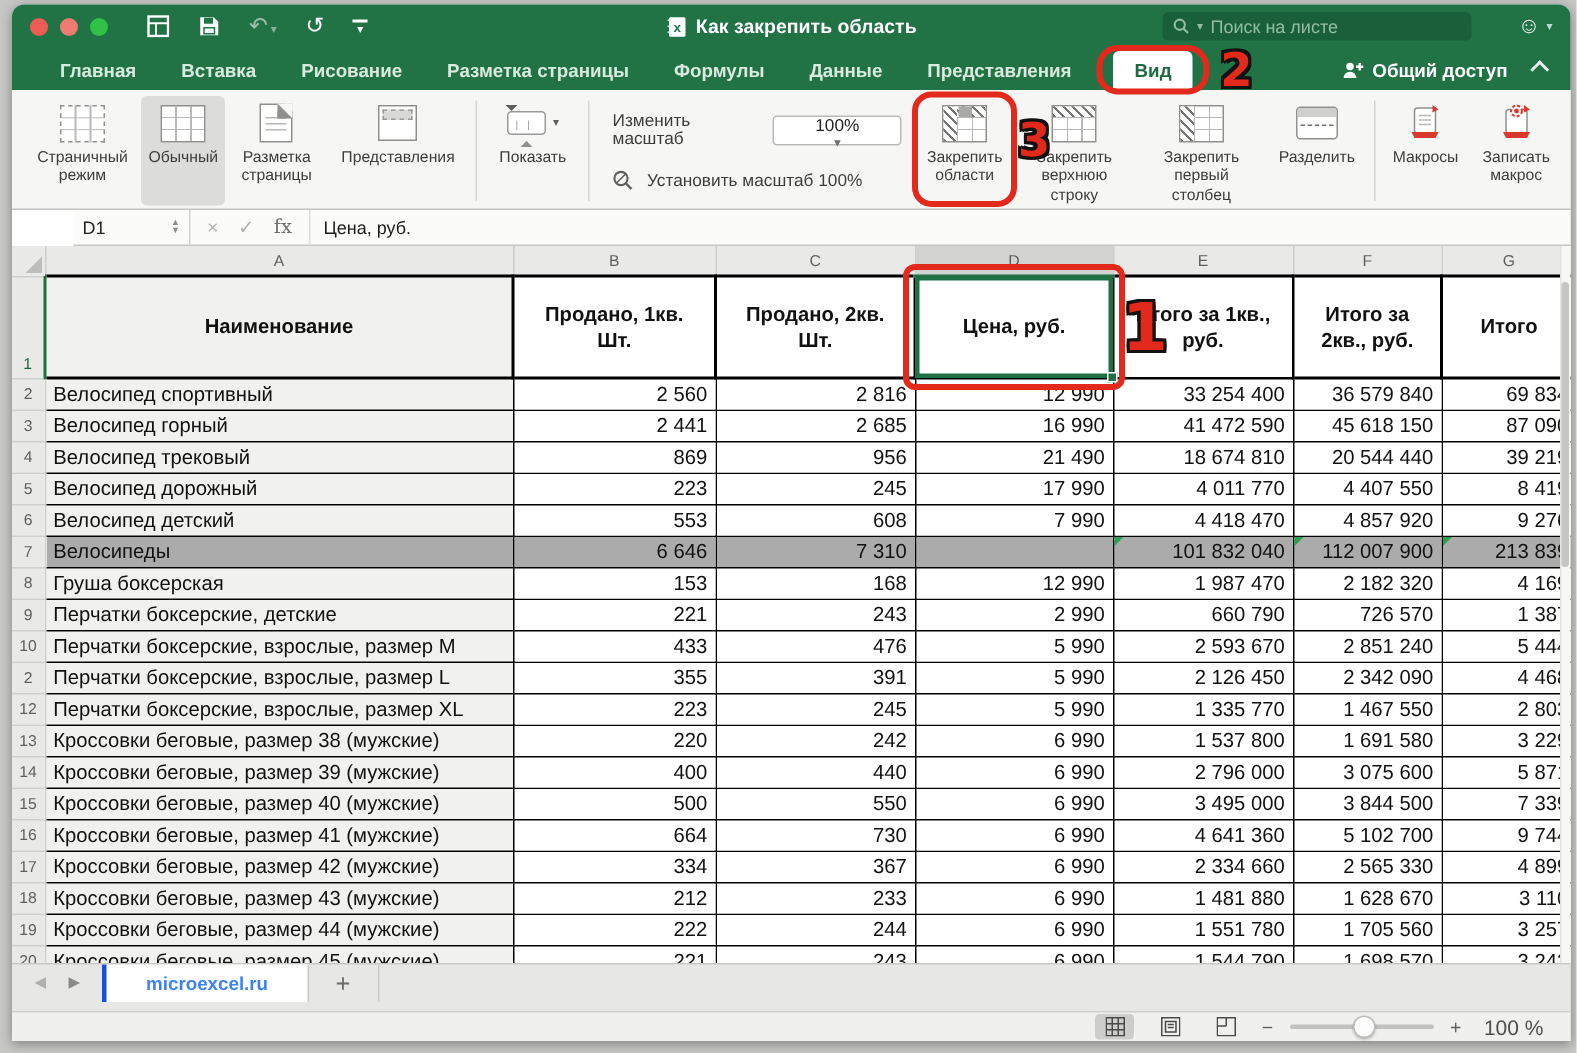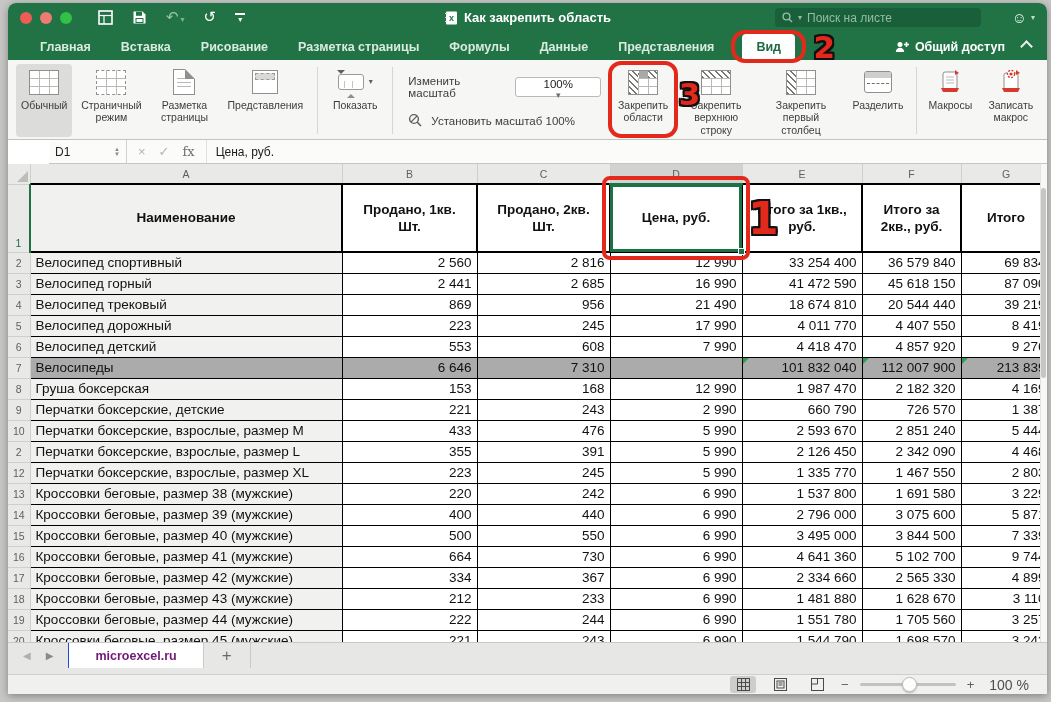--- a/index.html
+++ b/index.html
@@ -130,22 +130,22 @@
   td.cv { position:relative; }
   td.cv .tri-g { position:absolute; left:0; top:0; width:0; height:0;
     border-top:6px solid #2f9e4e; border-right:6px solid transparent; }
   .vscroll { position:absolute; top:0; right:0; bottom:0; width:7px; background:#f7f7f5;
     border-left:1px solid #e3e3e1; }
   .vthumb { position:absolute; top:24px; right:1px; width:5px; height:190px; background:#c6c6c4; border-radius:3px; }
   
   .sheetbar { flex:0 0 26px; background:#e7e7e5; border-top:1px solid #c9c9c7; display:flex; align-items:stretch; }
   .snav { display:flex; align-items:center; gap:15px; padding:0 15px; font-size:10px; }
   .snav .prev { color:#b0b0ae; } .snav .next { color:#8a8a88; }
-  .stab { background:#fff; border-left:1px solid #1d4ed8; border-right:1px solid #c9c9c7;
-    display:flex; align-items:center; padding:0 26px; color:#701a75; font-weight:bold; font-size:12.5px; }
+  .stab { background:#fff; border-left:3px solid #1d4ed8; border-right:1px solid #c9c9c7;
+    display:flex; align-items:center; padding:0 26px; color:#3b82f6; font-weight:bold; font-size:12.5px; }
   .addsheet { display:flex; align-items:center; padding:0 18px; color:#6b6b69; font-size:17px;
     border-right:1px solid #c9c9c7; }
   .filler { flex:0 0 6px; background:#e7e7e5; }
   .statusbar { flex:0 0 20px; background:#f0f0ee; border-top:1px solid #cfcfcd; display:flex;
     align-items:center; justify-content:flex-end; gap:11px; padding-right:18px; color:#4f4f4d; }
   .sico { width:26px; height:17px; display:flex; align-items:center; justify-content:center; border-radius:3px; }
   .sico.active { background:#cdcdcb; }
   .zoomminus,.zoomplus { font-size:13px; color:#5f5f5d; }
   .track { width:96px; height:3px; background:#c2c2c0; border-radius:2px; position:relative; }
   .thumb { position:absolute; left:42px; top:-6px; width:15px; height:15px; border-radius:50%;
@@ -224,31 +224,31 @@
         <path d="M0.8 11 a4.2 4.2 0 0 1 8.4 0 z" fill="#fff"></path>
         <line x1="11.5" y1="1" x2="11.5" y2="6" stroke="#fff" stroke-width="1.6"></line>
         <line x1="9" y1="3.5" x2="14" y2="3.5" stroke="#fff" stroke-width="1.6"></line>
       </svg>
       <span>Общий доступ</span>
     </span>
     <span class="collapse"></span>
   </div>
 
   <div class="ribbon">
+    <div class="rbtn" style="width:80px">
+      <div class="ric">
+          <div class="gicon dash"></div>
+        </div>
+      <span>Страничный режим</span>
+    </div>
     <div class="rbtn selected">
       <div class="ric">
           <div class="gicon"></div>
         </div>
       <span>Обычный</span>
-    </div>
-    <div class="rbtn" style="width:80px">
-      <div class="ric">
-          <div class="gicon dash"></div>
-        </div>
-      <span>Страничный режим</span>
     </div>
     <div class="rbtn" style="width:70px">
       <div class="ric">
         <div class="pageicon">
             <div class="ln" style="top:8px"></div>
             <div class="ln" style="top:12px"></div>
             <div class="ln" style="top:16px"></div>
           </div>
       </div>
       <span>Разметка страницы</span>

